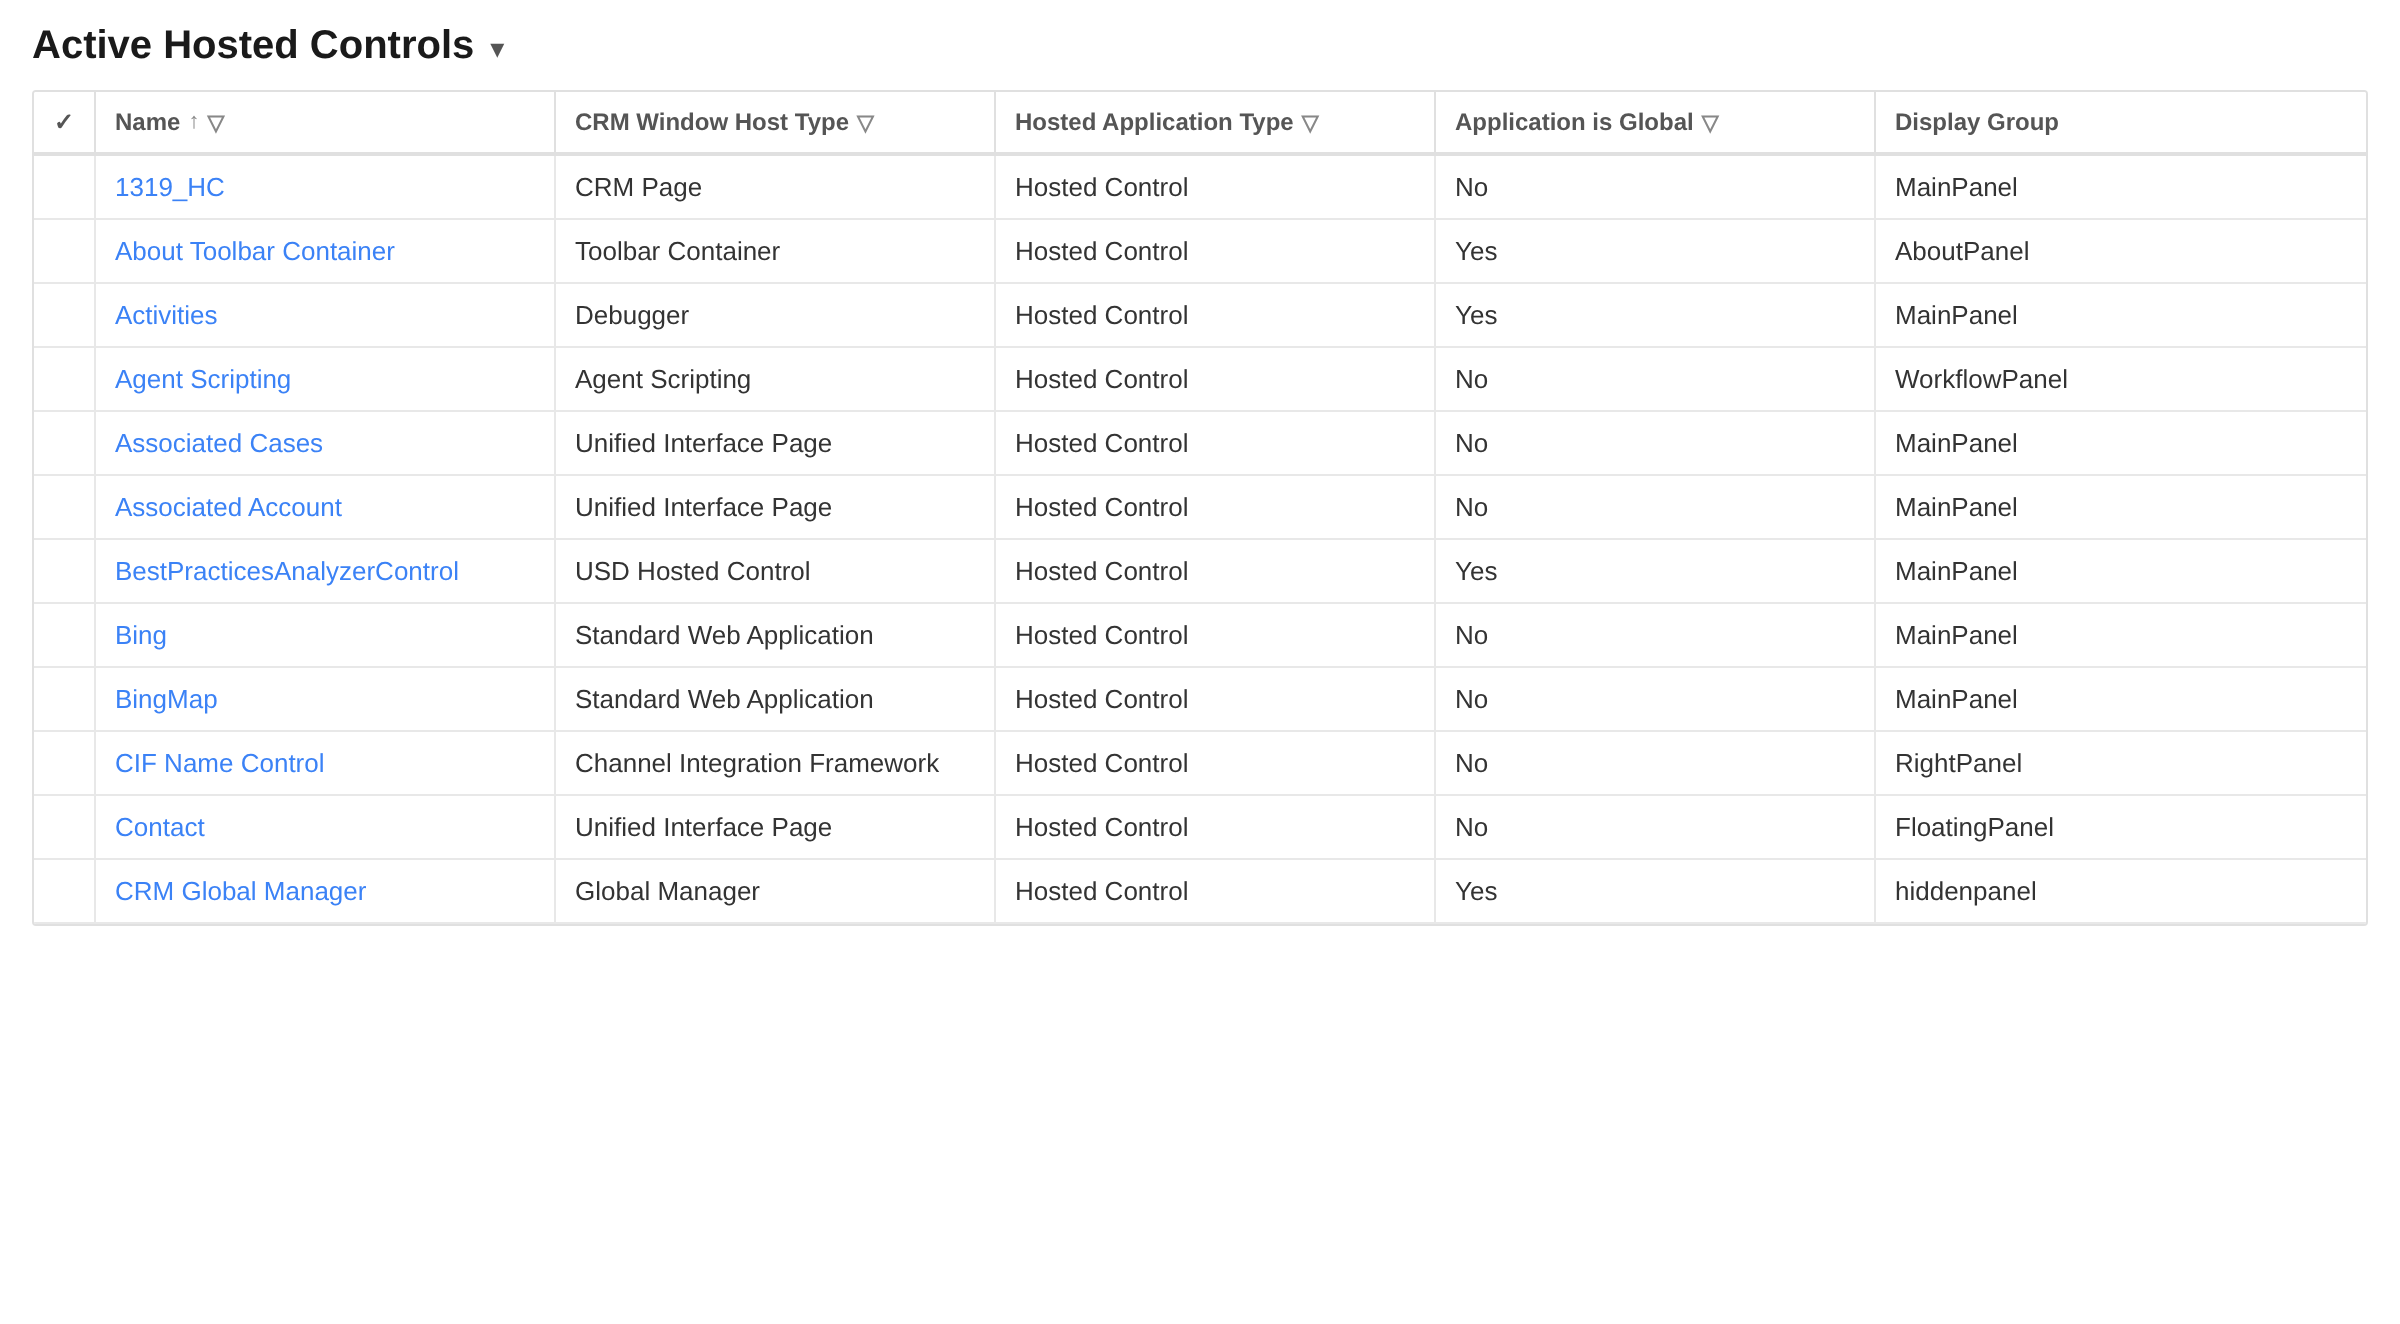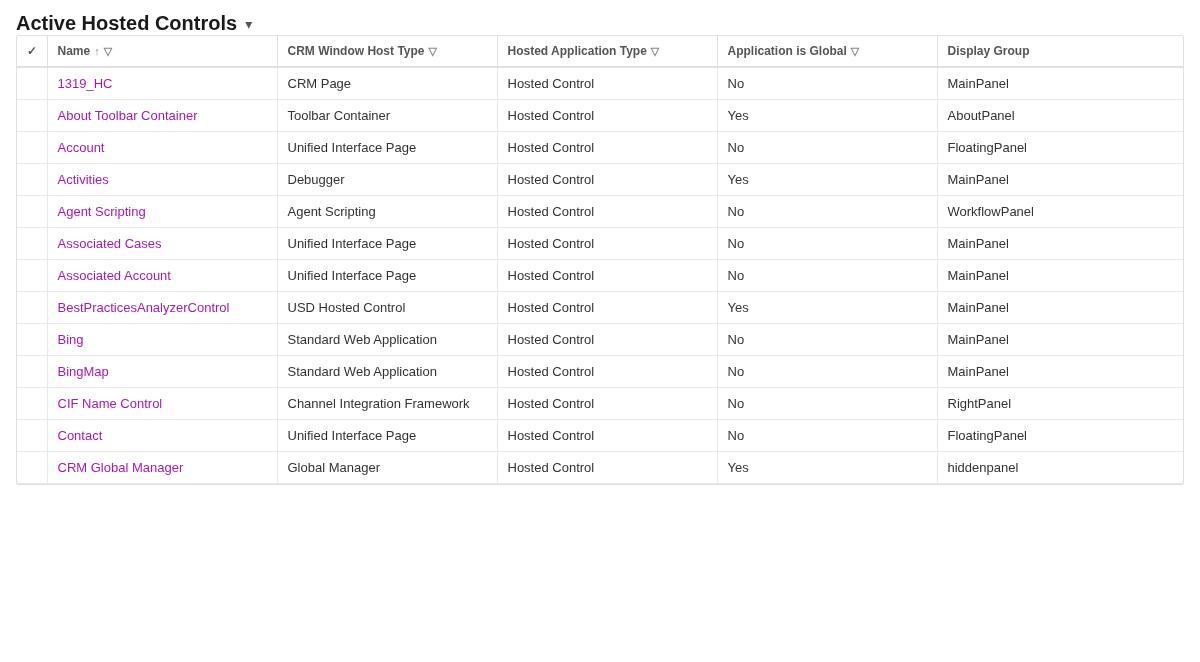--- a/index.html
+++ b/index.html
@@ -11,20 +11,21 @@
       width: 1200px;
       min-height: 662px;
       overflow: hidden;
     }
     .page-container {
       padding: 12px 16px 0 16px;
     }
     .header-row {
       display: flex;
       align-items: center;
+      margin-bottom: 10px;
       gap: 8px;
     }
     .page-title {
       font-size: 20px;
       font-weight: 600;
       color: #1a1a1a;
     }
     .chevron-icon {
       font-size: 14px;
       color: #555;
@@ -89,21 +90,21 @@
       vertical-align: middle;
       overflow: hidden;
       text-overflow: ellipsis;
       white-space: nowrap;
       border-right: 1px solid #e8e8e8;
     }
     tbody td:last-child {
       border-right: none;
     }
     .link-cell {
-      color: #a21caf;
+      color: #3b82f6;
       cursor: pointer;
       text-decoration: none;
     }
     .check-cell {
       text-align: center;
       color: #0078d4;
       font-size: 14px;
     }
   </style>
 </head>
@@ -166,28 +167,20 @@
           <tr>
             <td class="check-cell"></td>
             <td><a class="link-cell">About Toolbar Container</a></td>
             <td>Toolbar Container</td>
             <td>Hosted Control</td>
             <td>Yes</td>
             <td>AboutPanel</td>
           </tr>
           <tr>
             <td class="check-cell"></td>
-            <td><a class="link-cell">Account</a></td>
-            <td>Unified Interface Page</td>
-            <td>Hosted Control</td>
-            <td>No</td>
-            <td>FloatingPanel</td>
-          </tr>
-          <tr>
-            <td class="check-cell"></td>
             <td><a class="link-cell">Activities</a></td>
             <td>Debugger</td>
             <td>Hosted Control</td>
             <td>Yes</td>
             <td>MainPanel</td>
           </tr>
           <tr>
             <td class="check-cell"></td>
             <td><a class="link-cell">Agent Scripting</a></td>
             <td>Agent Scripting</td>

